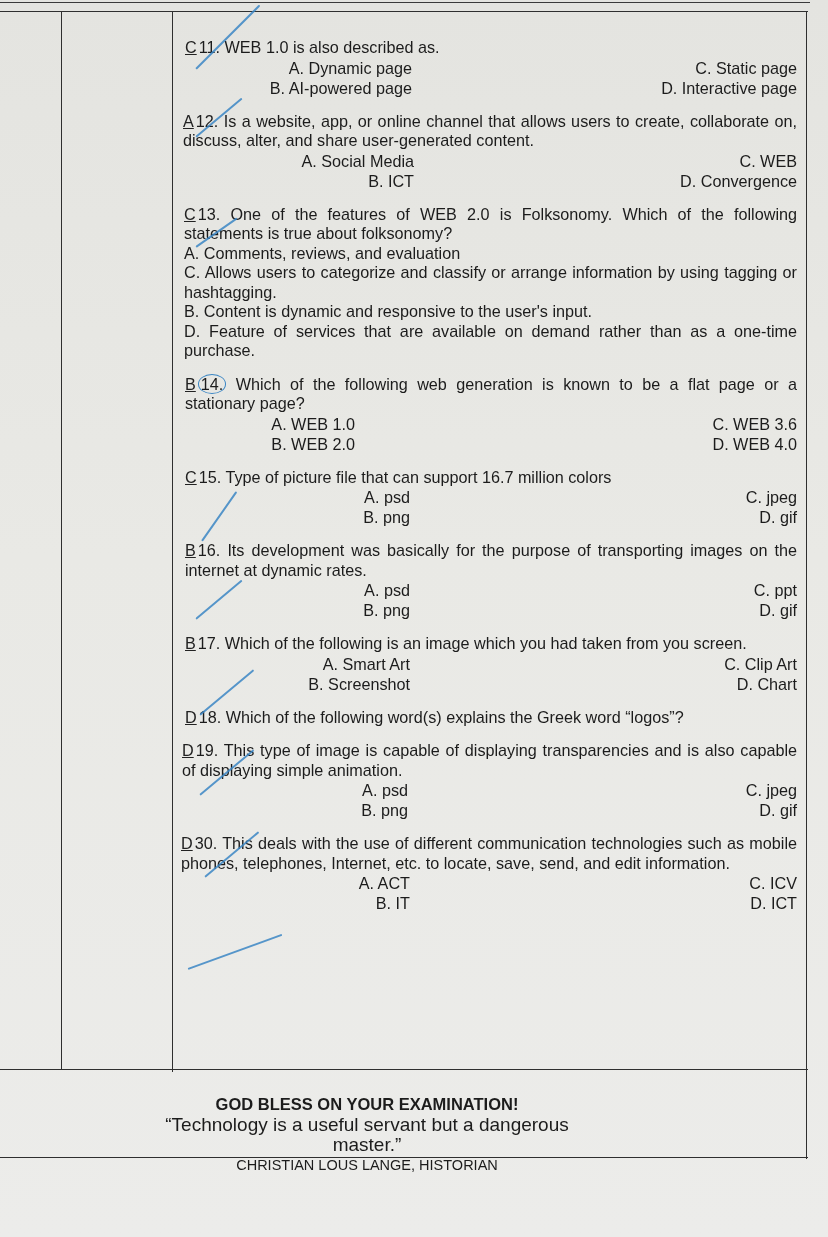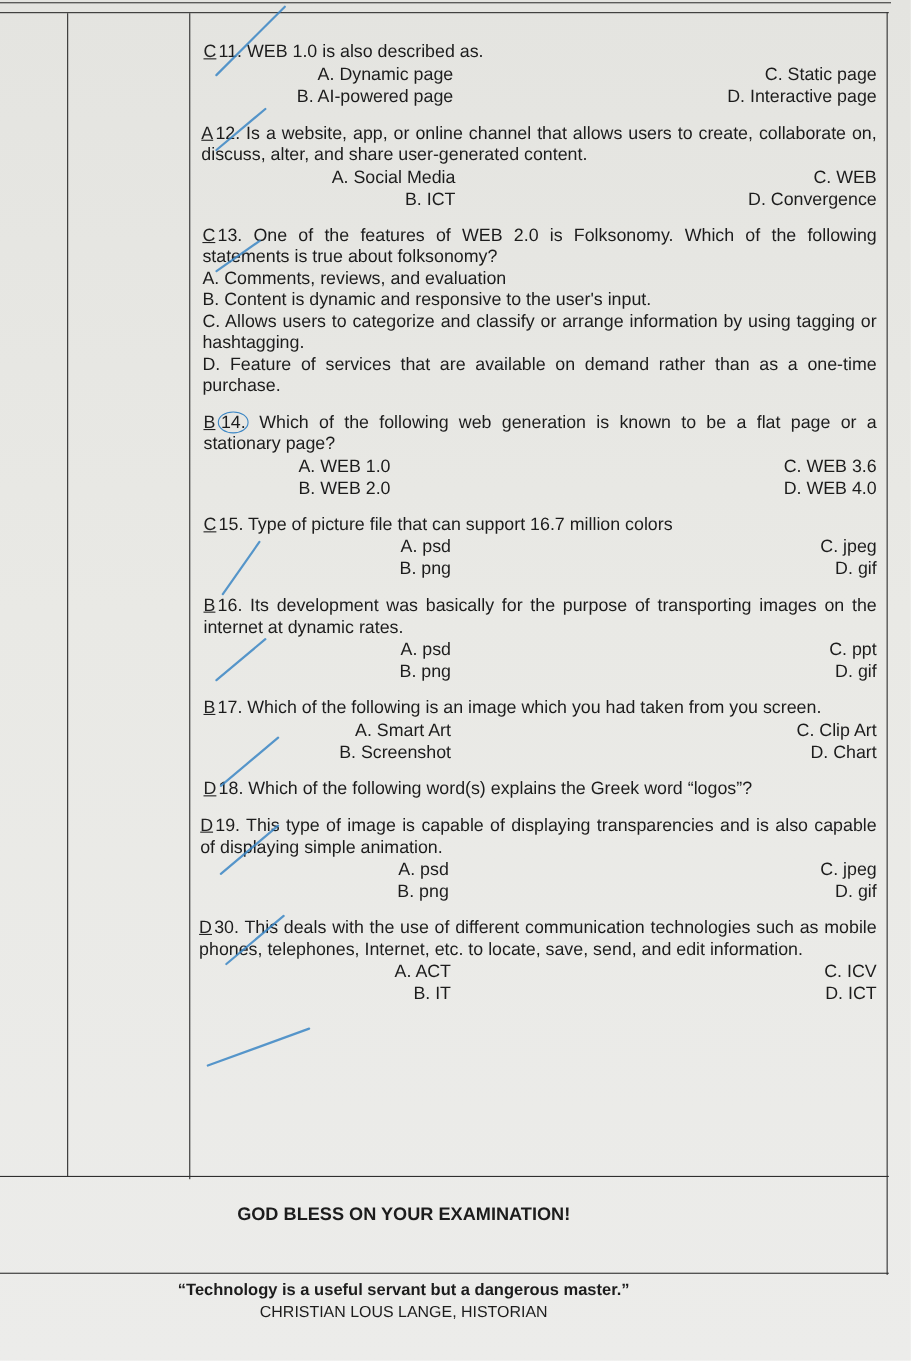--- a/index.html
+++ b/index.html
@@ -22,21 +22,21 @@
   }
   .opts { display: grid; font-size: 16.2px; line-height: 20px; }
   .opt { white-space: nowrap; text-align: right; }
   .block-opts { font-size: 16.2px; line-height: 19.5px; text-align: justify; }
   .pen {
     position: absolute; height: 2px; background: #3b86c4; border-radius: 2px;
     transform-origin: left center; opacity: .85;
   }
   .footer { position: absolute; left: 142px; top: 1093px; width: 450px; text-align: center; }
   .f1 { font-weight: bold; font-size: 16.5px; line-height: 22px; }
-  .f2 { font-weight: bold; font-size: 15px; line-height: 20px; margin-top: 48px; }
+  .f2 { font-weight: normal; font-size: 19px; line-height: 20px; }
   .f3 { font-size: 14.5px; line-height: 20px; }
 </style>
 </head>
 <body>
 
 <div class="topline"></div>
 <div class="hline" style="left:0; top:11px; width:808px;"></div>
 <div class="vline" style="left:61px; top:12px; height:1058px;"></div>
 <div class="vline" style="left:172px; top:12px; height:1060px;"></div>
 <div class="vline" style="left:806px; top:11px; height:1148px;"></div>
@@ -62,22 +62,22 @@
       <span class="opt">C. WEB</span>
       <span class="opt">B. ICT</span>
       <span class="opt" style="padding-left:4px;">D. Convergence</span>
     </div>
   </div>
 
   <div class="q" style="margin-bottom:14px; margin-left:-1px;">
     <p class="stem"><span class="ans">C</span><span>13.</span> <span>One of the features of WEB 2.0 is Folksonomy. Which of the following statements is true about folksonomy?</span></p>
     <div class="block-opts">
       <div>A. Comments, reviews, and evaluation</div>
+      <div>C.  Allows users to categorize and classify or arrange information by using tagging or hashtagging.</div>
       <div>B. Content is dynamic and responsive to the user's input.</div>
-      <div>C.  Allows users to categorize and classify or arrange information by using tagging or hashtagging.</div>
       <div>D.  Feature of services that are available on demand rather than as a one-time purchase.</div>
     </div>
   </div>
 
   <div class="q" style="margin-bottom:14px;">
     <p class="stem"><span class="ans">B</span><span style="border:1.5px solid #3b86c4; border-radius:50%; padding:0 2px;">14.</span> <span>Which of the following web generation is known to be a flat page or a stationary page?</span></p>
     <div class="opts" style="grid-template-columns:112px auto; padding-left:58px;">
       <span class="opt">A. WEB 1.0</span>
       <span class="opt">C. WEB 3.6</span>
       <span class="opt">B. WEB 2.0</span>

